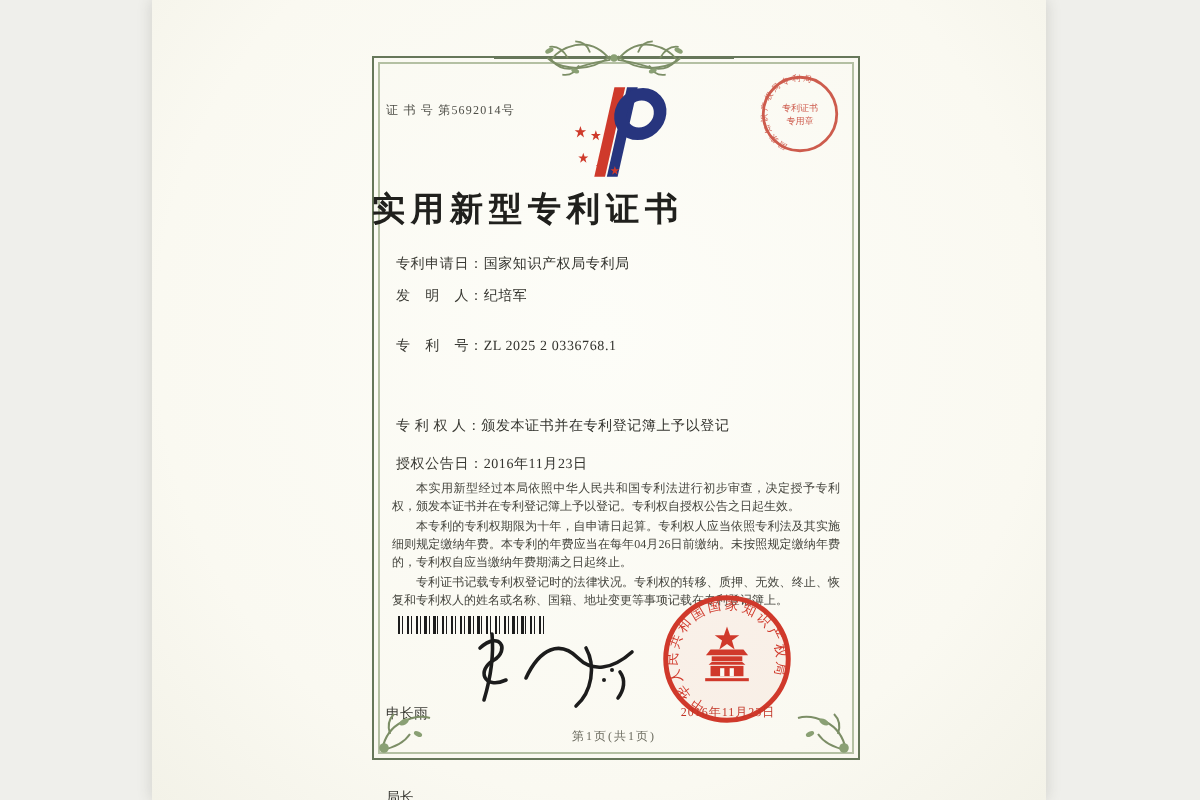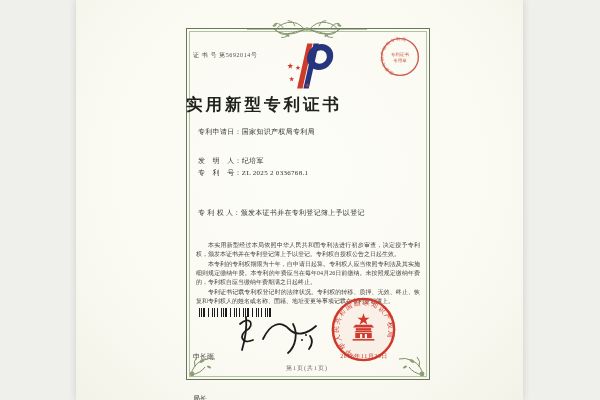--- a/index.html
+++ b/index.html
@@ -28,21 +28,21 @@
   .title{
     position:absolute;left:186px;top:94px;width:242px;
     font-size:16.5px;font-weight:700;letter-spacing:3px;color:#20201d;
   }
   .field{
     position:absolute;left:198px;width:222px;font-size:7px;color:#3a3a34;
     letter-spacing:.3px;white-space:nowrap;
   }
   .field .lbl{color:#3a3a34;}
   .field .val{color:#33332e;}
-  .f0{top:127px}.f1{top:156px}.f2{top:168px}.f3{top:189px}.f4{top:208px}.f5{top:227px}
+  .f0{top:127px}.f1{top:143px}.f2{top:168px}.f3{top:189px}.f4{top:208px}.f5{top:227px}
   .body-text{
     position:absolute;left:196px;top:241px;width:224px;
     font-size:6px;line-height:1.5;color:#45453e;text-align:justify;
   }
   .body-text p{margin:0 0 1px 0;text-indent:2em;}
   .barcode{
     position:absolute;left:199px;top:308px;width:74px;height:9px;
     background:repeating-linear-gradient(to right,
       #1c1c1c 0px,#1c1c1c 1.2px,#fbfaf4 1.2px,#fbfaf4 2.1px,
       #1c1c1c 2.1px,#1c1c1c 2.6px,#fbfaf4 2.6px,#fbfaf4 4.4px);
@@ -127,20 +127,23 @@
     <span class="lbl">专利申请日：</span><span class="val">国家知识产权局专利局</span>
   </div>
   <div class="field f1">
     <span class="lbl">发　明　人：</span><span class="val">纪培军</span>
   </div>
   <div class="field f2">
     <span class="lbl">专　利　号：</span><span class="val">ZL 2025 2 0336768.1</span>
   </div>
   <div class="field f4">
     <span class="lbl">专 利 权 人：</span><span class="val">颁发本证书并在专利登记簿上予以登记</span>
+  </div>
+  <div class="field f5">
+    <span class="lbl">授权公告日：</span><span class="val">2016年11月23日</span>
   </div>
 
   <div class="body-text">
     <p>本实用新型经过本局依照中华人民共和国专利法进行初步审查，决定授予专利权，颁发本证书并在专利登记簿上予以登记。专利权自授权公告之日起生效。</p>
     <p>本专利的专利权期限为十年，自申请日起算。专利权人应当依照专利法及其实施细则规定缴纳年费。本专利的年费应当在每年04月26日前缴纳。未按照规定缴纳年费的，专利权自应当缴纳年费期满之日起终止。</p>
     <p>专利证书记载专利权登记时的法律状况。专利权的转移、质押、无效、终止、恢复和专利权人的姓名或名称、国籍、地址变更等事项记载在专利登记簿上。</p>
   </div>
 
   <div class="barcode"></div>
 

